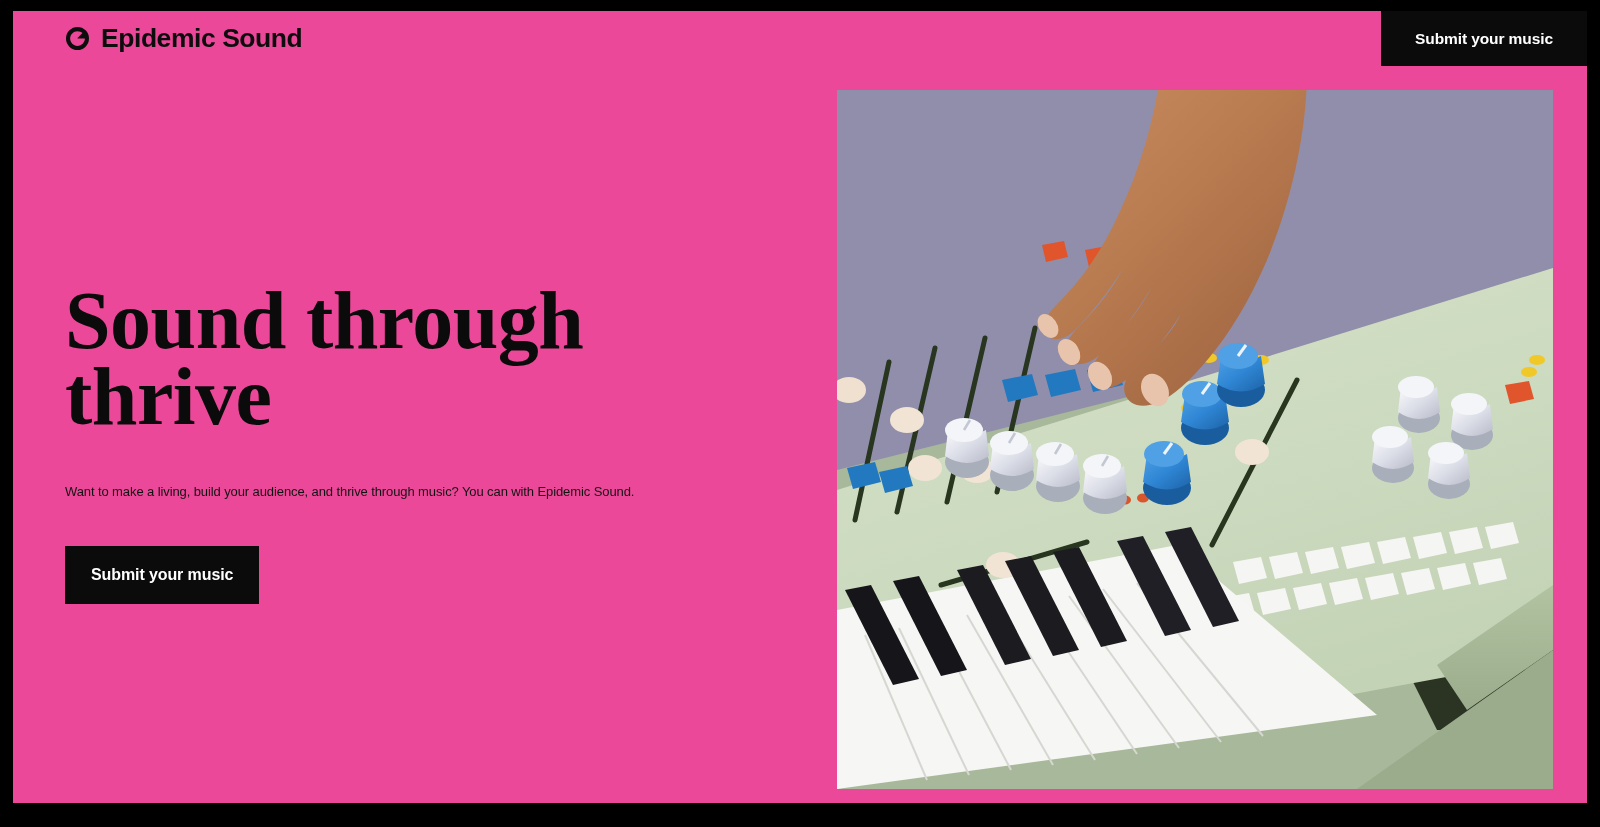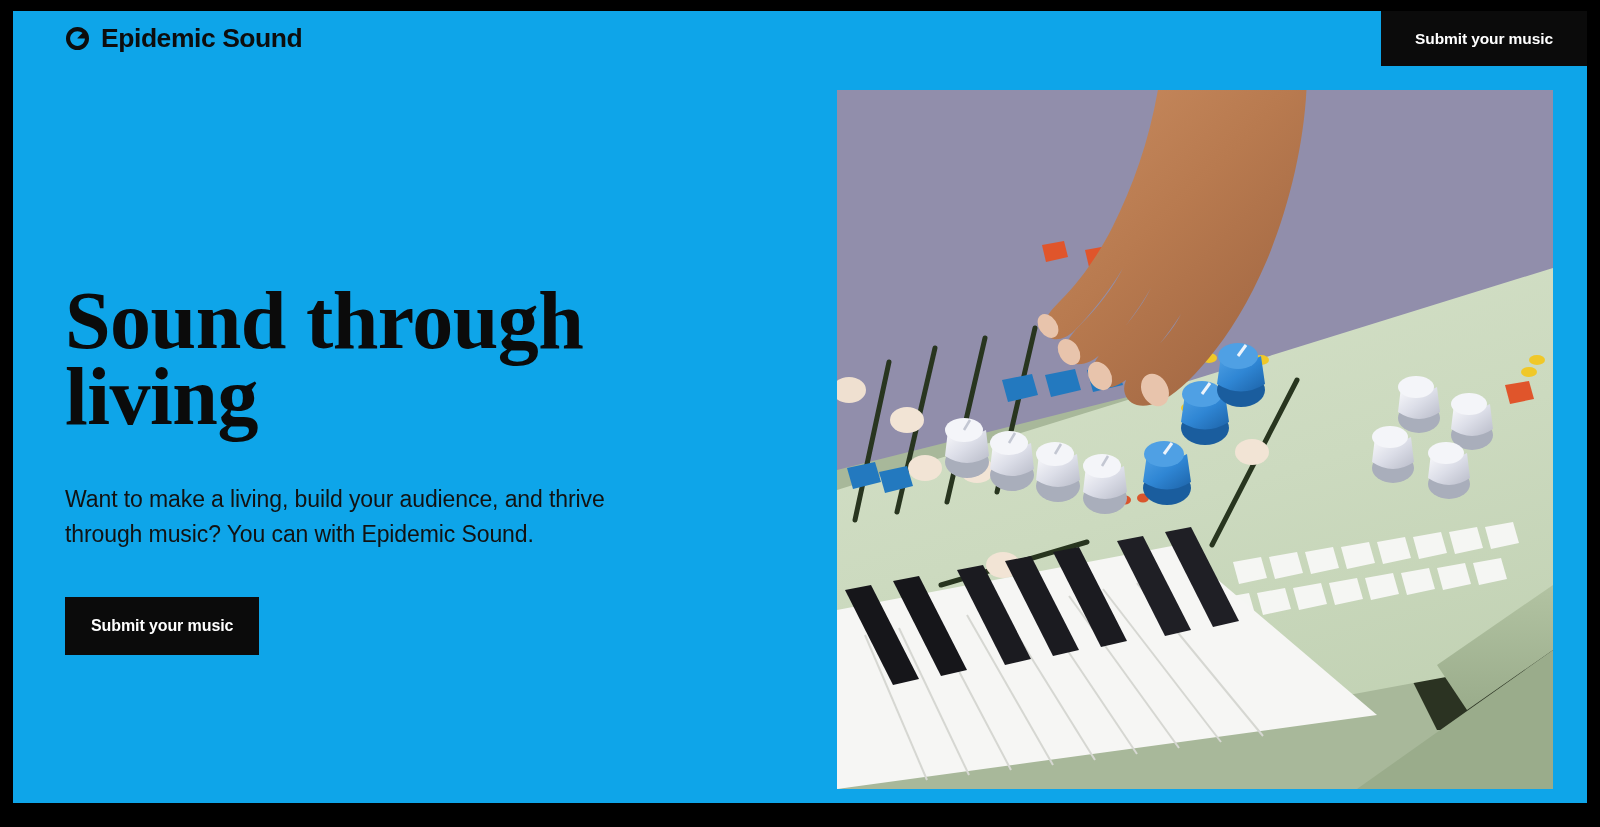--- a/index.html
+++ b/index.html
@@ -16,21 +16,21 @@
     -webkit-font-smoothing: antialiased;
   }
 
   
   .viewport {
     position: absolute;
     left: 13px;
     top: 11px;
     width: 1574px;
     height: 792px;
-    background: #0ea5e9;
+    background: #ec4899;
     overflow: hidden;
   }
 
   
   .site-header {
     position: absolute;
     left: 0; top: 0;
     width: 100%;
     height: 80px;
   }
@@ -85,21 +85,21 @@
     margin: 0;
     font-family: "Liberation Serif", "DejaVu Serif", serif;
     font-size: 82px;
     line-height: 0.93;
     font-weight: 700;
     color: #0b0b0b;
     letter-spacing: -0.5px;
   }
   .hero-sub {
     margin: 46px 0 0 0;
-    font-size: 23px;
+    font-size: 13px;
     line-height: 1.55;
     color: #121212;
     max-width: 590px;
     letter-spacing: -0.1px;
   }
   .hero-cta {
     margin-top: 44px;
     height: 58px;
     padding: 0 26px;
     background: #0b0b0b;
@@ -141,21 +141,21 @@
       </svg>
       <span class="brand-name">Epidemic Sound</span>
     </a>
 
     <button class="header-cta">Submit your music</button>
   </header>
 
   <section class="hero-copy">
     <h1 class="hero-title">
       <span>Sound through</span><br>
-      <span>living</span>
+      <span>thrive</span>
     </h1>
     <p class="hero-sub">Want to make a living, build your audience, and thrive through music? You can with Epidemic Sound.</p>
     <button class="hero-cta">Submit your music</button>
   </section>
 
   <figure class="hero-figure">
     <svg viewBox="0 0 716 699" preserveAspectRatio="xMidYMid slice">
       <defs>
         <linearGradient id="panelGrad" x1="0" y1="0" x2="0.4" y2="1">
           <stop offset="0" stop-color="#d5e1c8"></stop>

